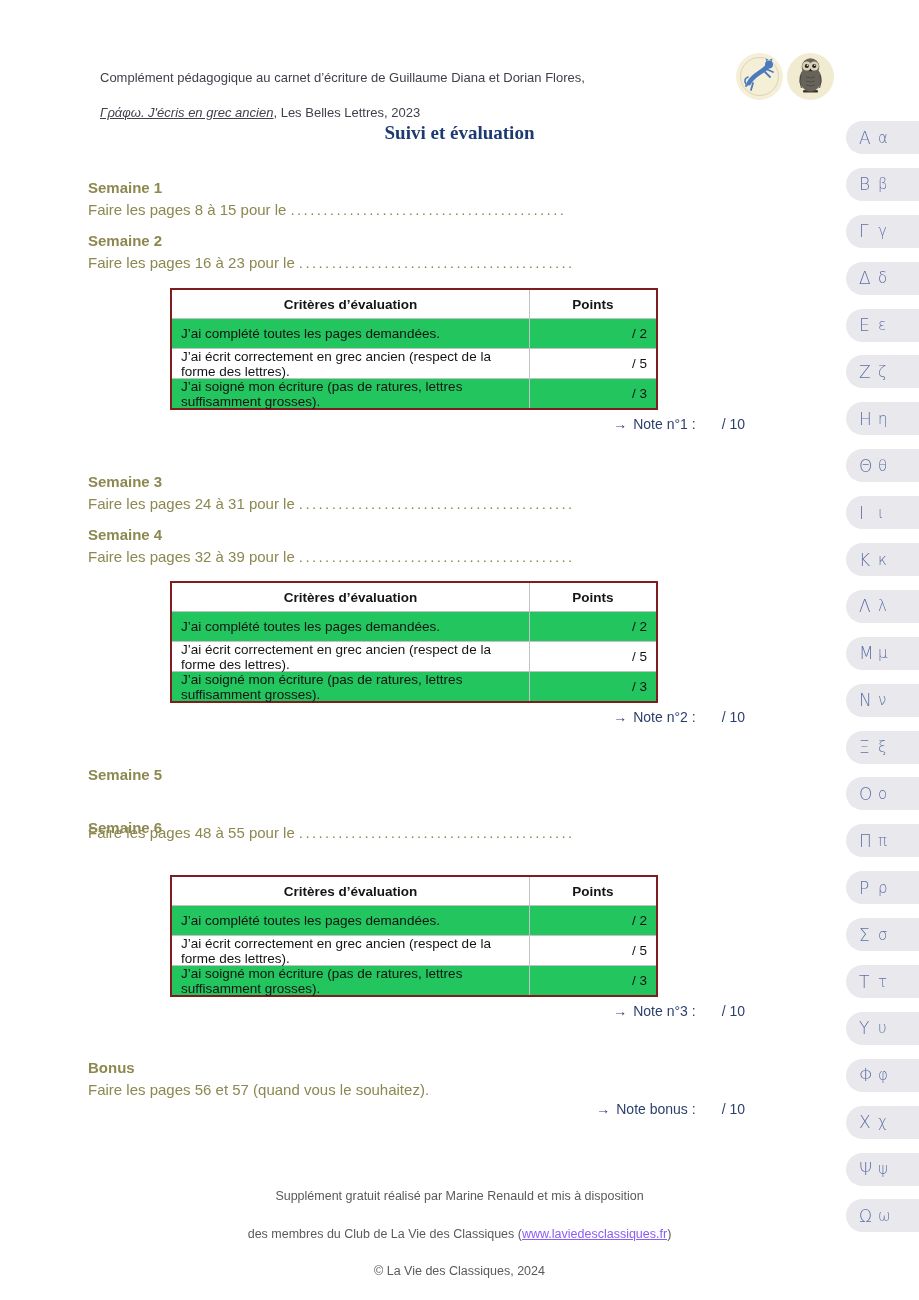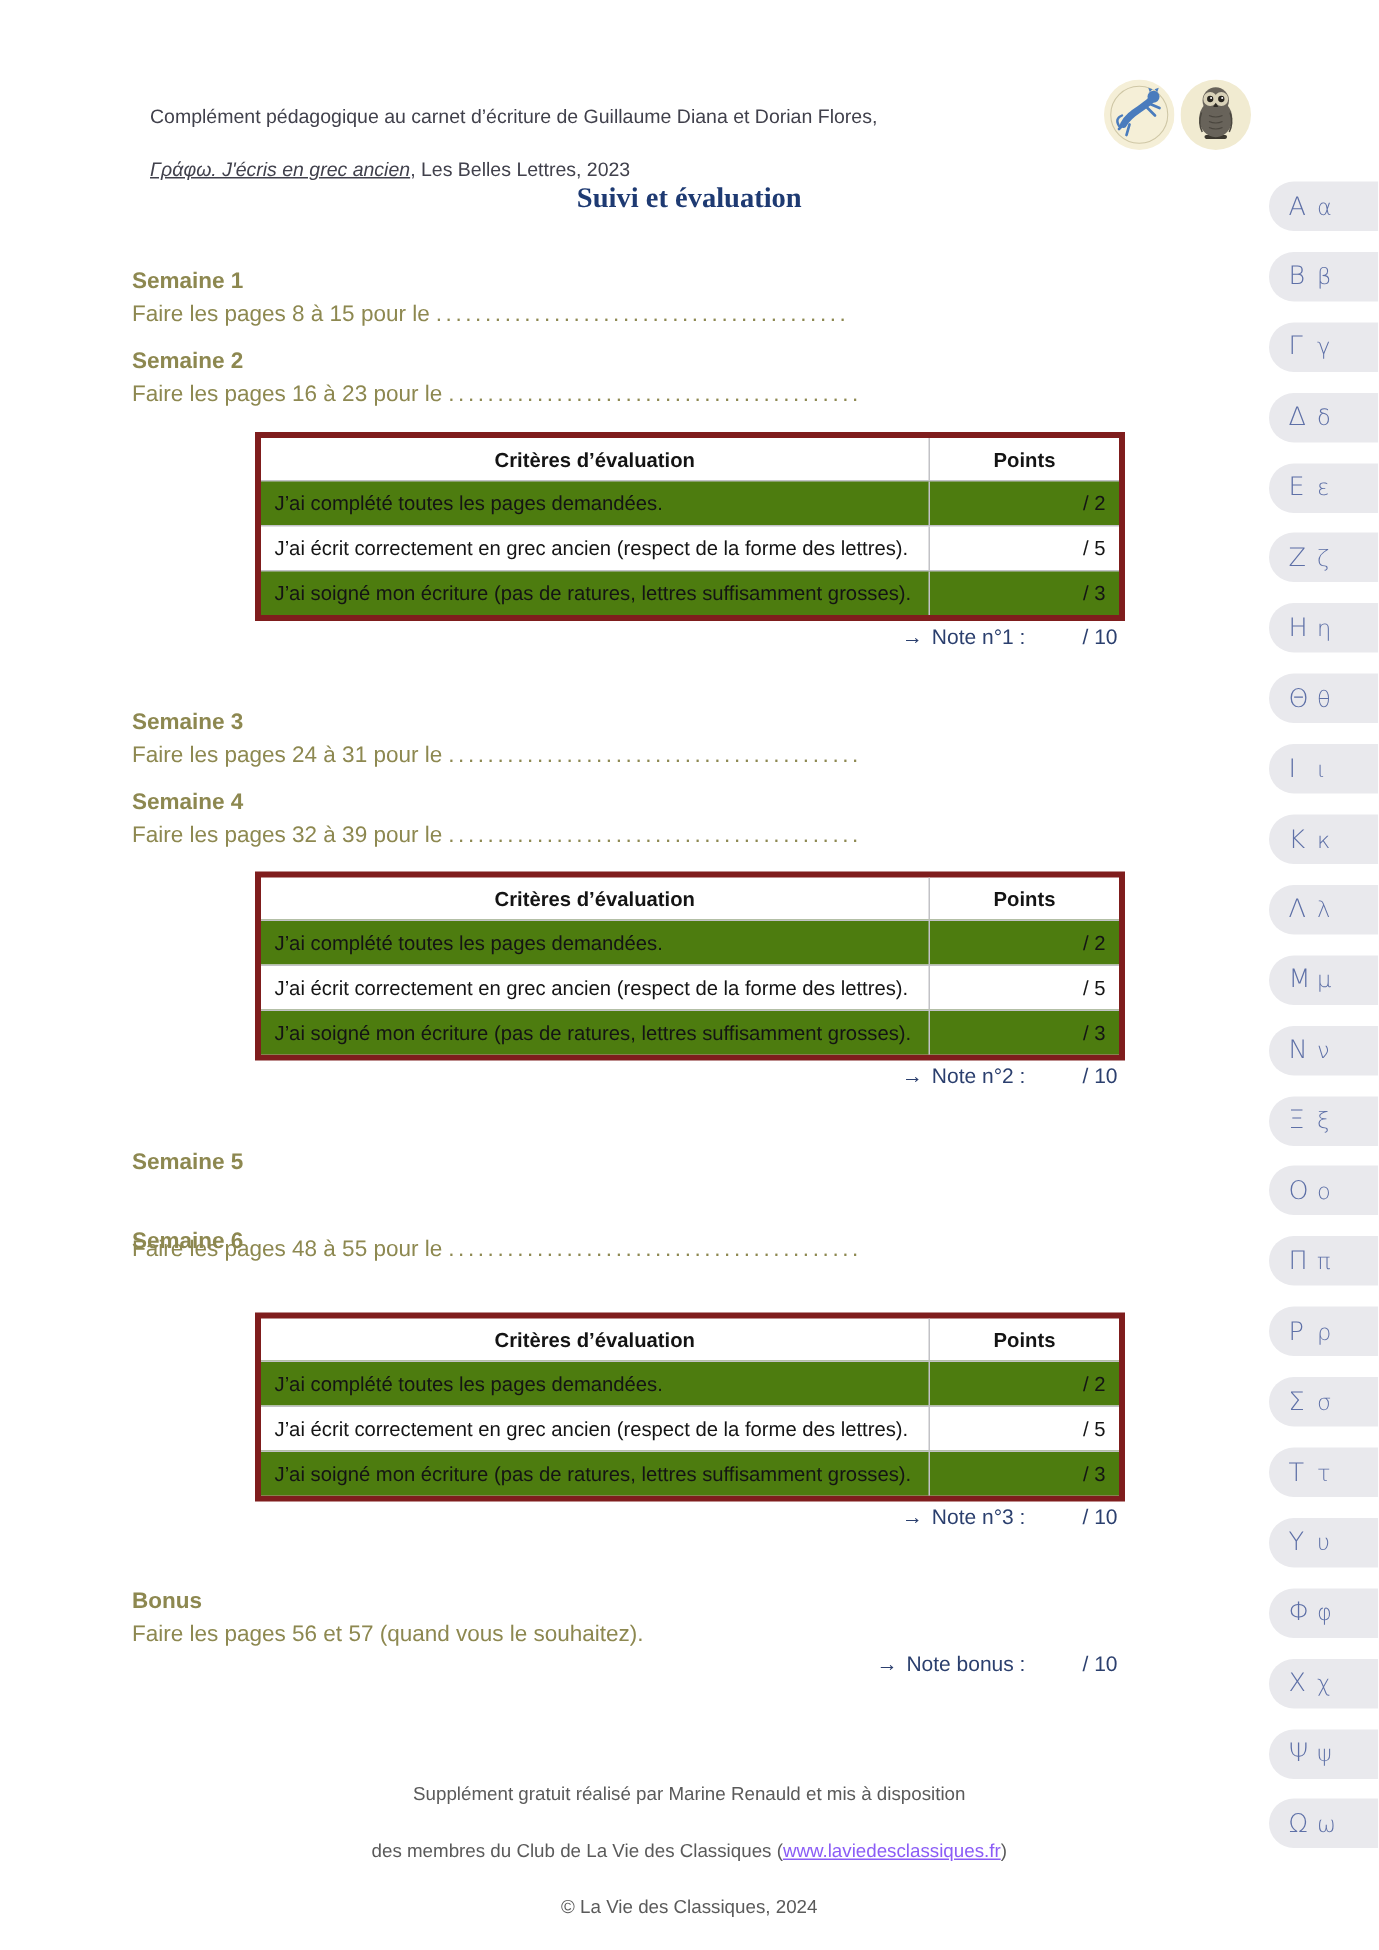--- a/index.html
+++ b/index.html
@@ -18,34 +18,34 @@
   
   .title{position:absolute;left:0;top:122px;width:919px;margin:0;text-align:center;
          font-size:19px;font-weight:bold;color:#1e3a72;font-family:Liberation Serif, serif;}
 
   
   .sem{position:absolute;left:88px;margin:0;font-size:15px;font-weight:bold;color:#8d8850;line-height:17px;}
   .body-line{position:absolute;left:88px;margin:0;font-size:15px;color:#8d8850;line-height:17px;white-space:nowrap;}
   .dots{letter-spacing:2.4px;margin-left:4px;}
 
   
-  .tbl{position:absolute;left:170px;width:580px;border:4px solid #7f1d1d;box-sizing:border-box;background:#fff;}
+  .tbl{position:absolute;left:170px;width:488px;border:2px solid #7f1d1d;box-sizing:border-box;background:#fff;}
   .trow{display:grid;grid-template-columns:1fr 127px;border-top:1px solid #c2c2c6;}
   .trow:first-child{border-top:none;}
-  .trow.shade{background:#4d7c0f;}
+  .trow.shade{background:#22c55e;}
   .tc{padding:0 9px;display:flex;align-items:center;height:29px;font-size:13.5px;color:#141414;box-sizing:border-box;}
   .thead .tc{height:28px;font-weight:bold;justify-content:center;}
   .pts,.pts-h{border-left:1px solid #c2c2c6;}
   .pts{justify-content:flex-end;}
 
   
   .note{position:absolute;left:170px;width:580px;height:18px;display:flex;justify-content:flex-end;
         align-items:center;font-size:14px;color:#2b3f6e;}
   .arrow{margin-right:6px;}
-  .nval{margin-left:38px;padding-right:5px;}
+  .nval{margin-left:26px;padding-right:5px;}
 
   
   .doc-footer{position:absolute;left:0;top:1170px;width:919px;text-align:center;
               font-size:12.5px;line-height:21.5px;color:#5a5a5a;}
   .doc-footer p{margin:16px;}
   .link{color:#8b5cf6;text-decoration:underline;cursor:pointer;}
 
   
   .alphabet{position:absolute;top:121px;right:0;display:flex;flex-direction:column;gap:13.9px;}
   .tab{width:73px;height:33px;background:#e9e9ed;border-radius:17px 0 0 17px;display:flex;

